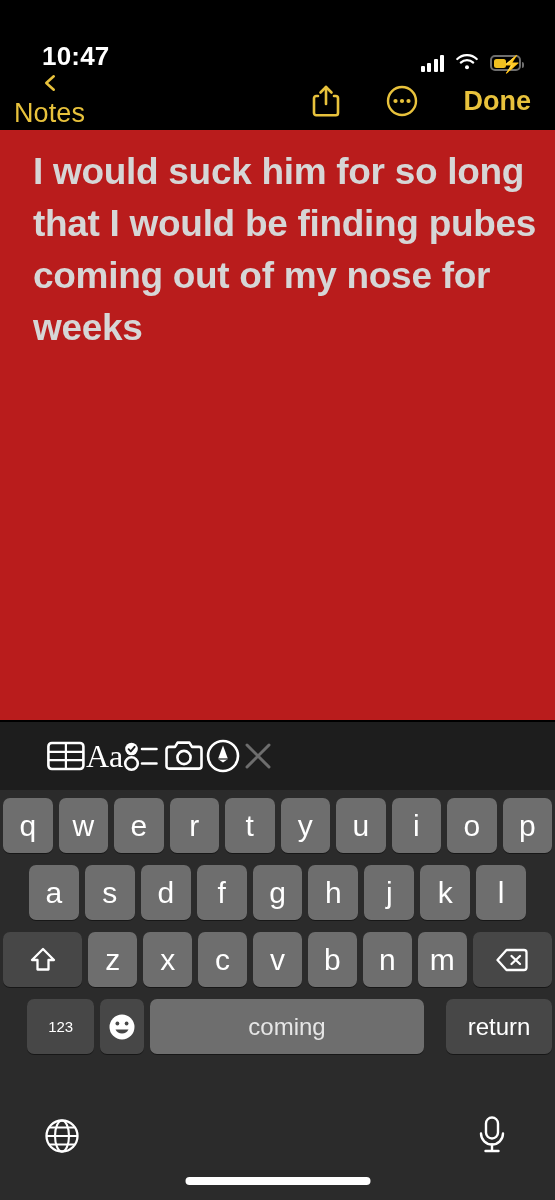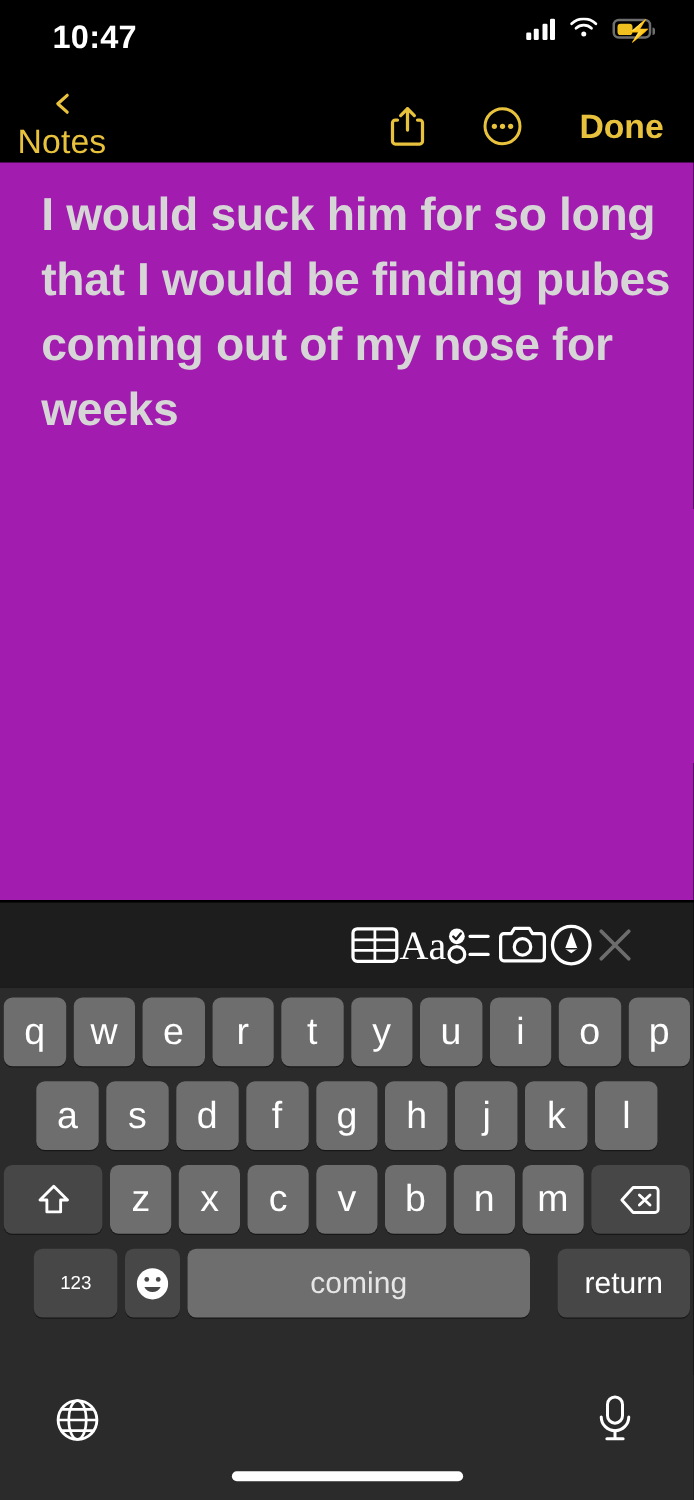--- a/index.html
+++ b/index.html
@@ -6,21 +6,21 @@
   html, body {
     width:555px; height:1200px;
     background:#000;
     font-family:"Liberation Sans", sans-serif;
     overflow:hidden;
   }
   .phone { position:relative; width:555px; height:1200px; background:#000; }
 
   
   .status-bar {
-    height:72px; display:flex; align-items:flex-start;
+    height:72px; display:flex; align-items:flex-end;
     justify-content:space-between;
     padding:14px 34px 0 42px; background:#000;
   }
   .status-time {
     color:#fff; font-size:26px; font-weight:700;
     letter-spacing:0.2px;
   }
   .status-right { display:flex; align-items:center; gap:11px; }
   .sig { display:flex; align-items:flex-end; gap:2.5px; height:17px; }
   .sig i { width:4px; background:#fff; border-radius:1px; display:block; }
@@ -55,33 +55,33 @@
   .chev{ width:18px; height:18px; }
   .nav-back-label{ color:#e8c23c; font-size:27px; letter-spacing:0.1px; }
   .nav-spacer{ flex:1; }
   .nav-actions{ display:flex; align-items:center; gap:46px; }
   .icon-btn{ cursor:pointer; display:flex; align-items:center; justify-content:center; }
   .nav-done{ color:#e8c23c; font-size:27px; font-weight:700; cursor:pointer; }
 
   
   .note-body{
     padding:16px 13px 0 33px;
-    height:590px; background:#a21caf; overflow:hidden;
+    height:590px; background:#b91c1c; overflow:hidden;
   }
   .note-text{
     color:#d6d6d6; font-size:37px; font-weight:700;
     line-height:52px; letter-spacing:-0.3px;
     white-space:pre-wrap;
   }
 
   
   .fmt-bar{
     position:absolute; left:0; right:0; top:722px; height:68px;
     background:#1d1d1d; display:flex; align-items:center;
-    justify-content:flex-end; padding:0 46px;
+    justify-content:flex-start; padding:0 46px;
   }
   .fmt-item{ cursor:pointer; display:flex; align-items:center; justify-content:center; }
   .fmt-aa{ color:#fff; font-size:32px; font-family:"Liberation Serif", serif; }
 
   
   .keyboard{
     position:absolute; left:0; right:0; top:790px; bottom:0;
     background:#2b2b2b;
   }
   .krow{ display:flex; justify-content:center; margin-bottom:12px; }

